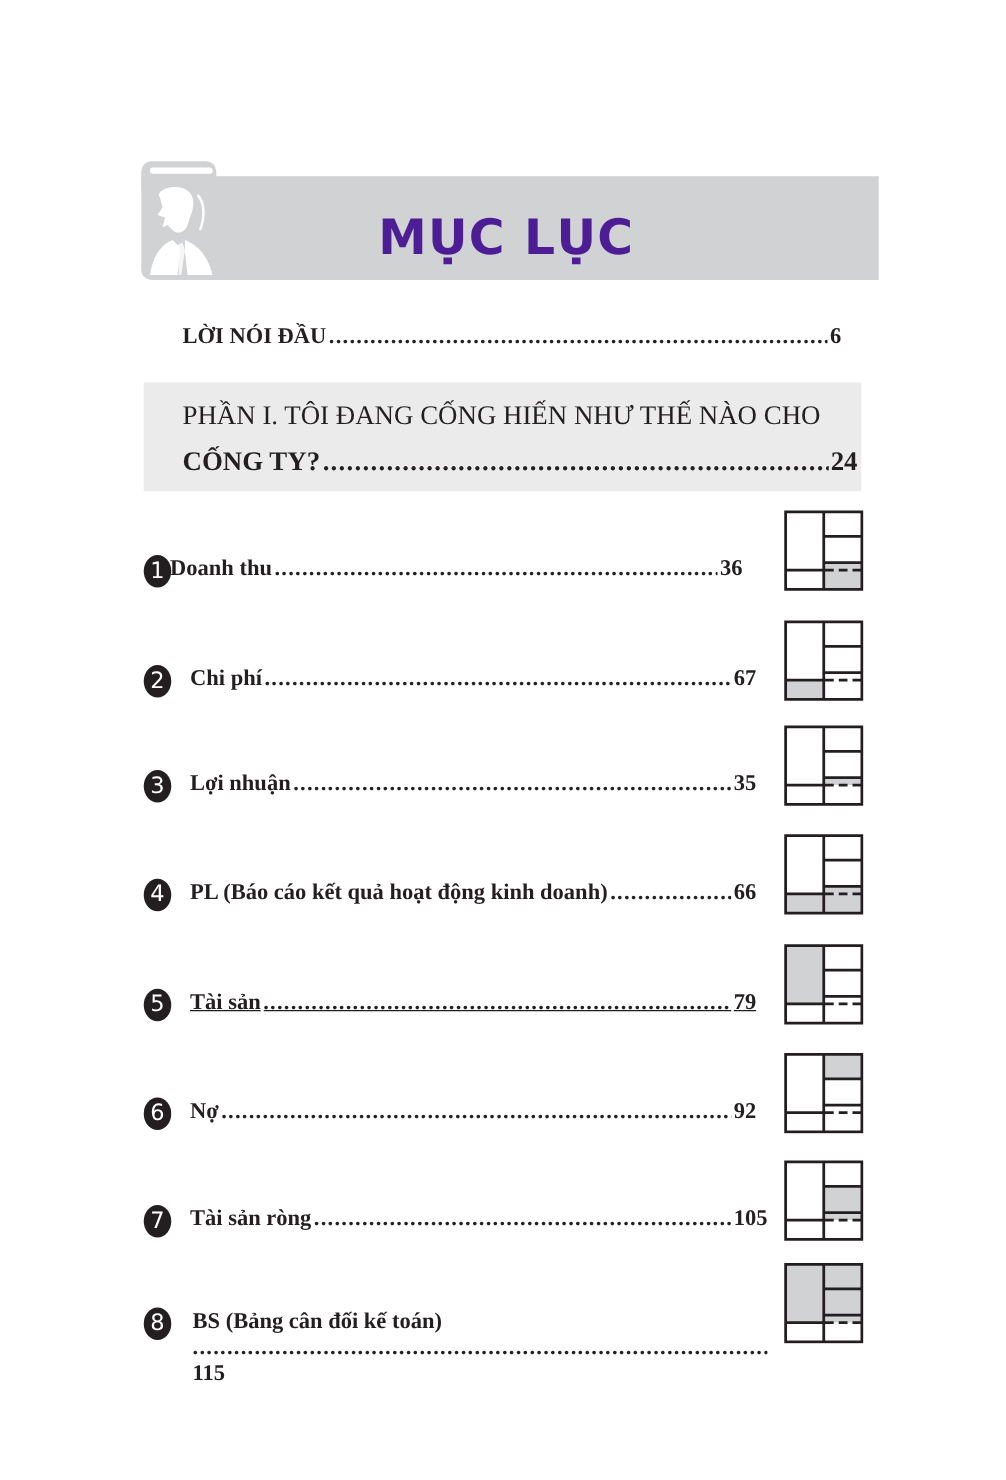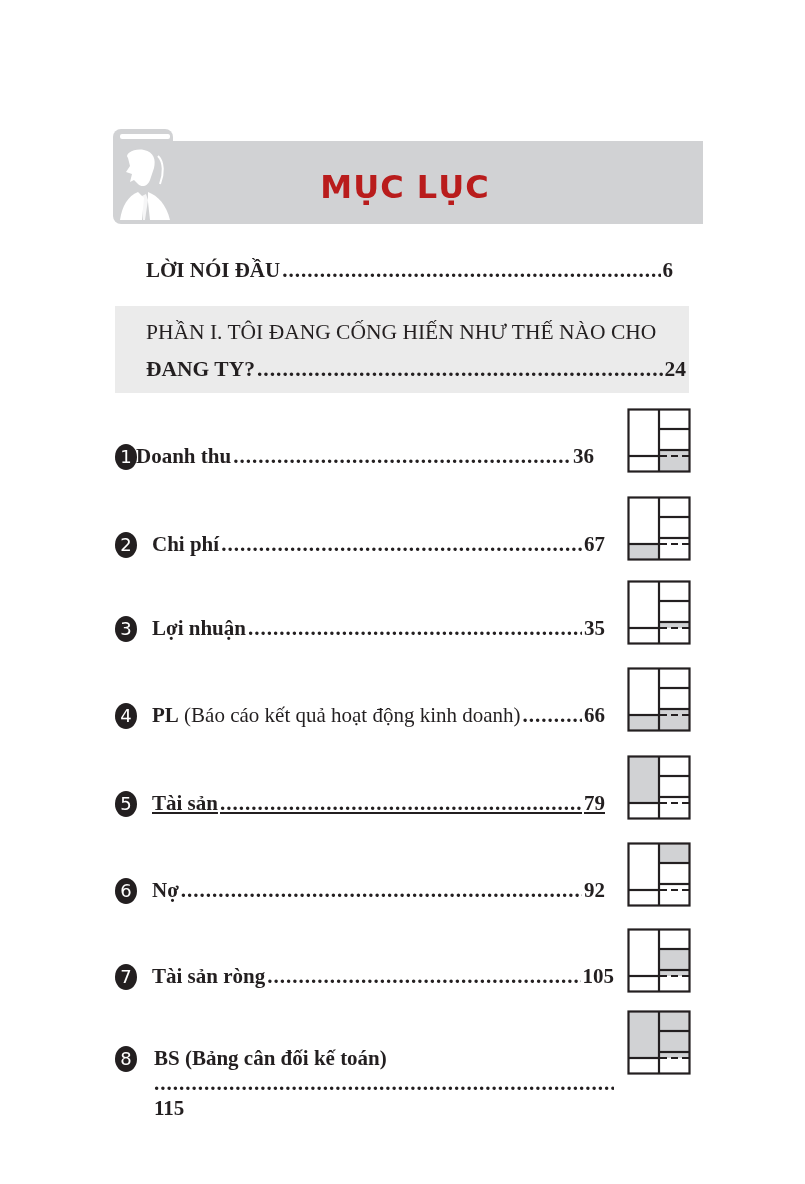--- a/index.html
+++ b/index.html
@@ -14,29 +14,29 @@
   .header-tab {
     position: absolute; left: 113px; top: 129px; width: 60px; height: 20px;
     background: #d1d2d4; border-radius: 8px 8px 0 0;
   }
   .header-tab-line {
     position: absolute; left: 120px; top: 134px; width: 50px; height: 5px; background: #ffffff; border-radius: 2px;
   }
   .portrait { position: absolute; left: 114px; top: 140px; width: 60px; height: 84px; }
   .page-title {
     position: absolute; left: 260px; top: 168px; width: 290px; text-align: center;
-    font-family: "DejaVu Sans", "Liberation Sans", sans-serif; font-weight: bold; font-size: 32px;
-    letter-spacing: 1px; color: #b91c1c;
+    font-family: "DejaVu Sans", "Liberation Sans", sans-serif; font-weight: bold; font-size: 39px;
+    letter-spacing: 1px; color: #4c1d95;
   }
   .toc-line {
-    position: absolute; display: flex; align-items: baseline; font-weight: bold; font-size: 21px;
+    position: absolute; display: flex; align-items: baseline; font-weight: bold; font-size: 18px;
     white-space: nowrap; overflow: hidden;
   }
   .toc-line .lbl { flex: 0 0 auto; }
-  .toc-line .lbl .normal { font-weight: normal; }
+  .toc-line .lbl .normal { font-weight: bold; }
   .toc-line .dots {
     flex: 1 1 auto; overflow: hidden; margin: 0 2px; letter-spacing: 1px;
   }
   .toc-line .dots::before {
     content: "........................................................................................................................................................................";
   }
   .toc-line .pg { flex: 0 0 auto; }
   .part-box {
     position: absolute; left: 115px; top: 306px; width: 574px; height: 87px; background: #ebebeb;
   }
@@ -69,21 +69,21 @@
 
 <div class="toc-line" style="left:146px; top:258px; width:527px;">
   <span class="lbl">LỜI NÓI ĐẦU</span>
   <span class="dots"></span>
   <span class="pg">6</span>
 </div>
 
 <div class="part-box"></div>
 <div class="part-line1">PHẦN I. TÔI ĐANG CỐNG HIẾN NHƯ THẾ NÀO CHO</div>
 <div class="toc-line" style="left:146px; top:357px; width:540px; font-size:21.5px;">
-  <span class="lbl">ĐANG TY?</span>
+  <span class="lbl">CỐNG TY?</span>
   <span class="dots"></span>
   <span class="pg">24</span>
 </div>
 
 <div id="chapters">
     <div class="num-circle" style="left: 115px; top: 444px;">1</div>
     <div class="toc-line" style="left: 136px; top: 444px; width: 458px;">
       <span class="lbl"><span>Doanh thu</span><span class="normal"></span></span>
       <span class="dots"></span>
       <span class="pg">36</span>

